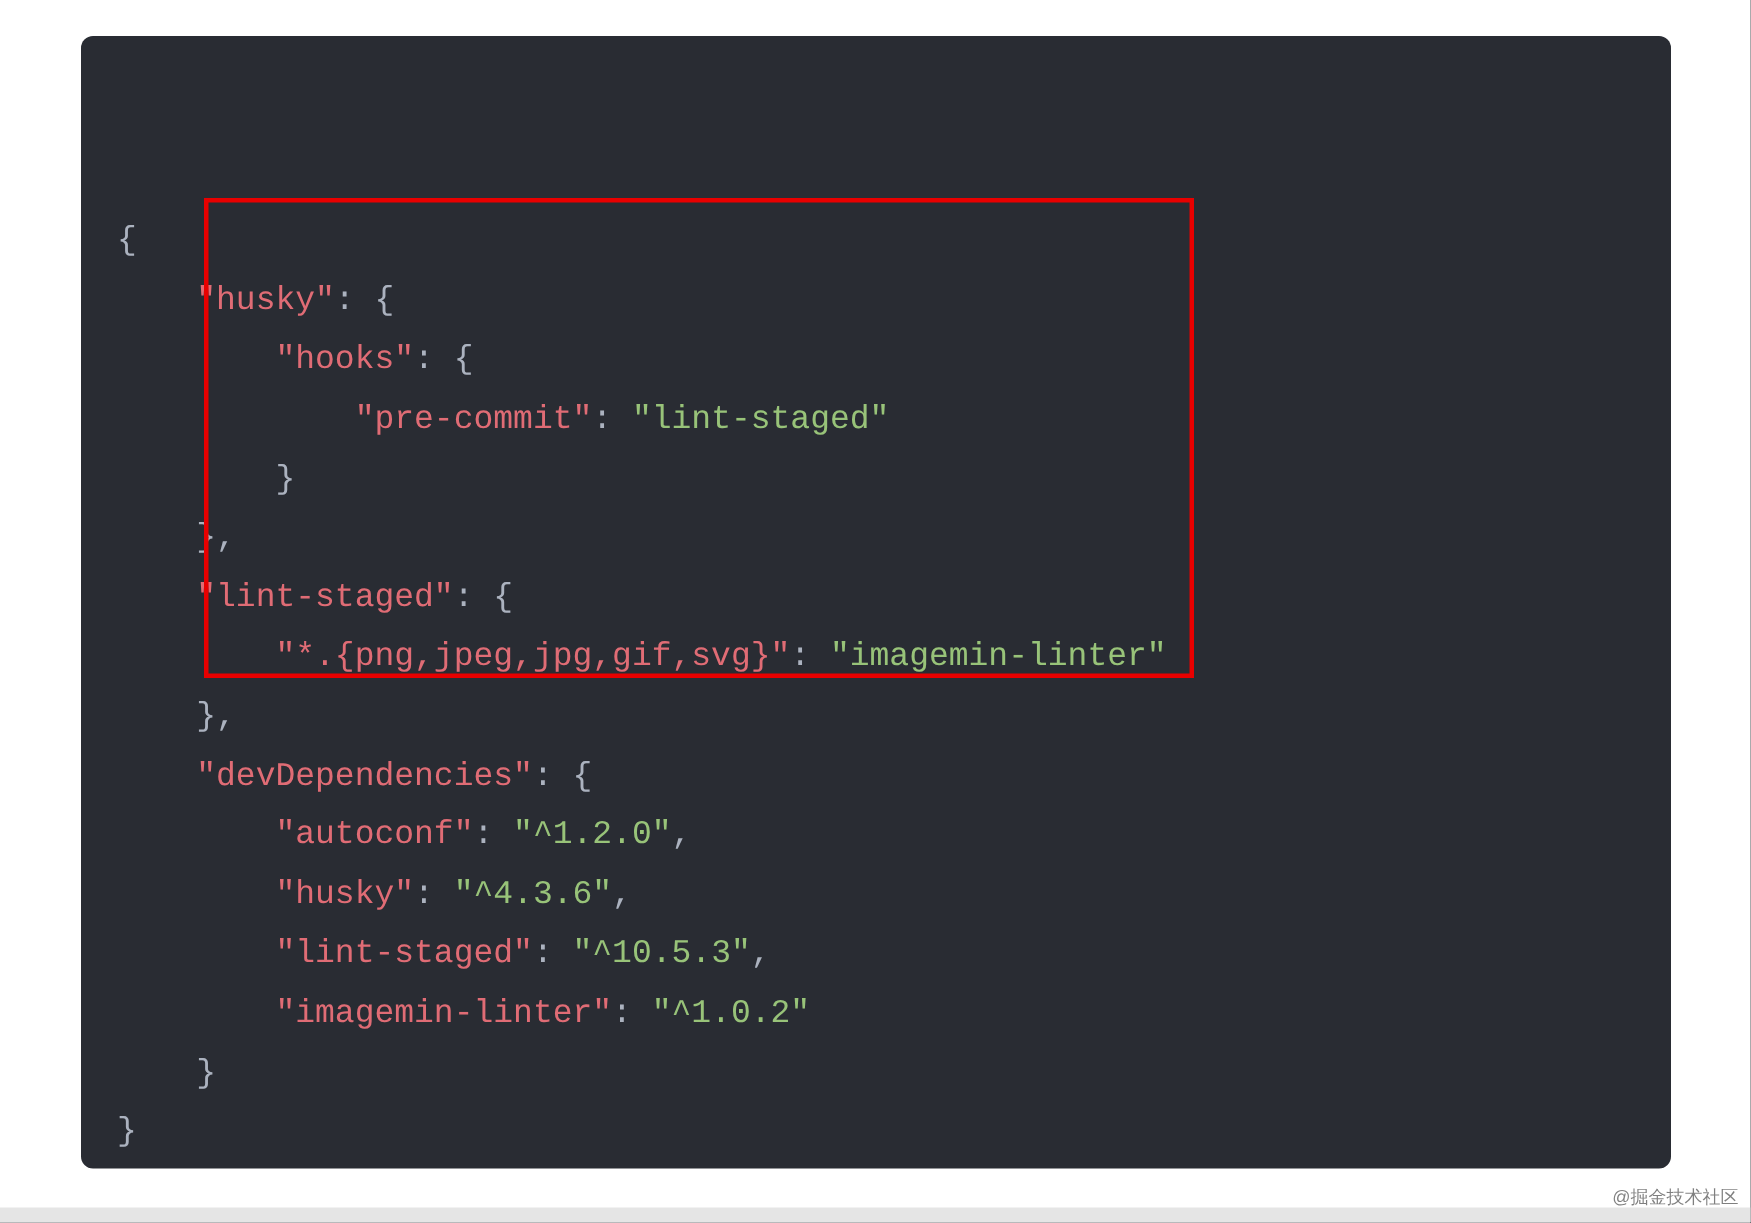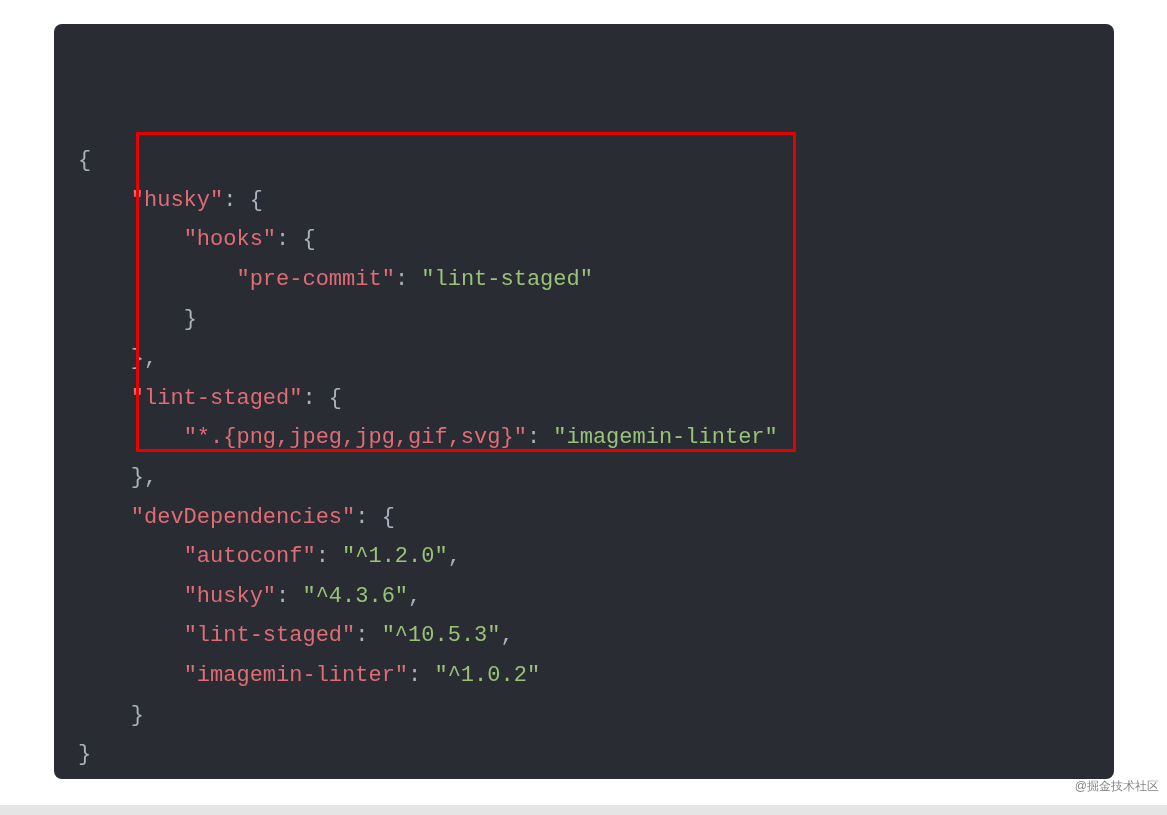--- a/index.html
+++ b/index.html
@@ -43,21 +43,21 @@
     height: 320px;
     pointer-events: none;
   }
   .t-brace  { color: #abb2bf; }
   .t-key    { color: #e06c75; }
   .t-string { color: #98c379; }
   .t-punct  { color: #abb2bf; }
   .watermark {
     position: absolute;
     right: 8px;
-    bottom: 20px;
+    bottom: 8px;
     font-size: 12px;
     color: rgba(0,0,0,0.5);
     font-family: sans-serif;
   }
   .bottom-strip {
     position: absolute;
     left: 0;
     bottom: 0;
     width: 1167px;
     height: 10px;

